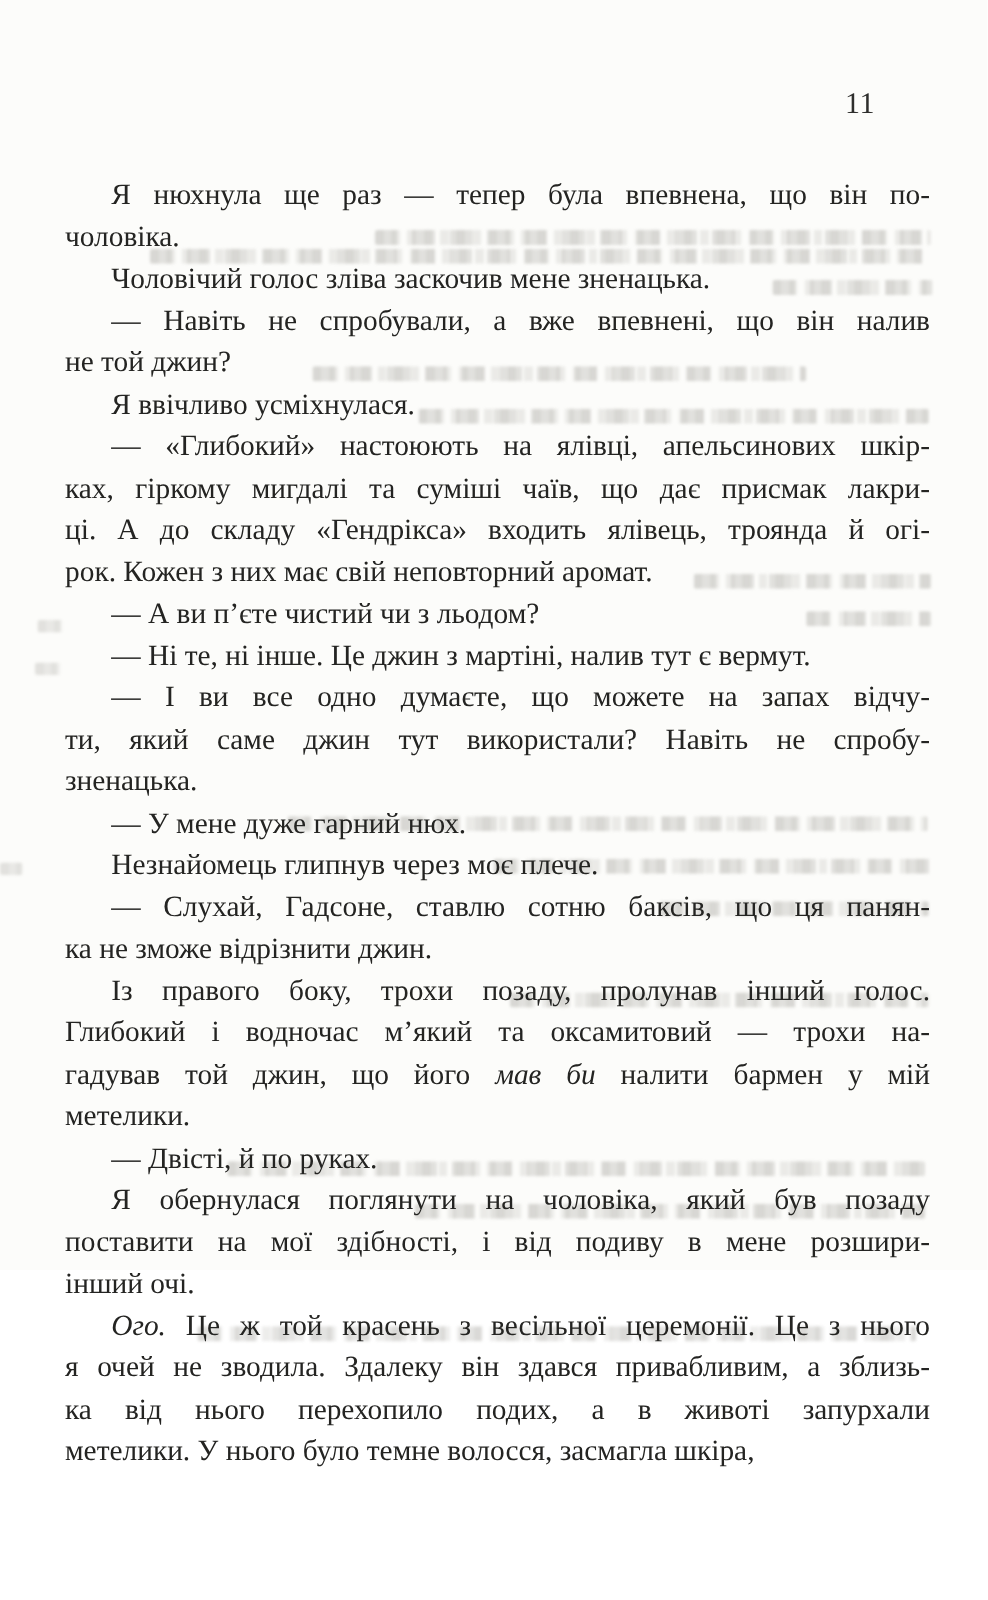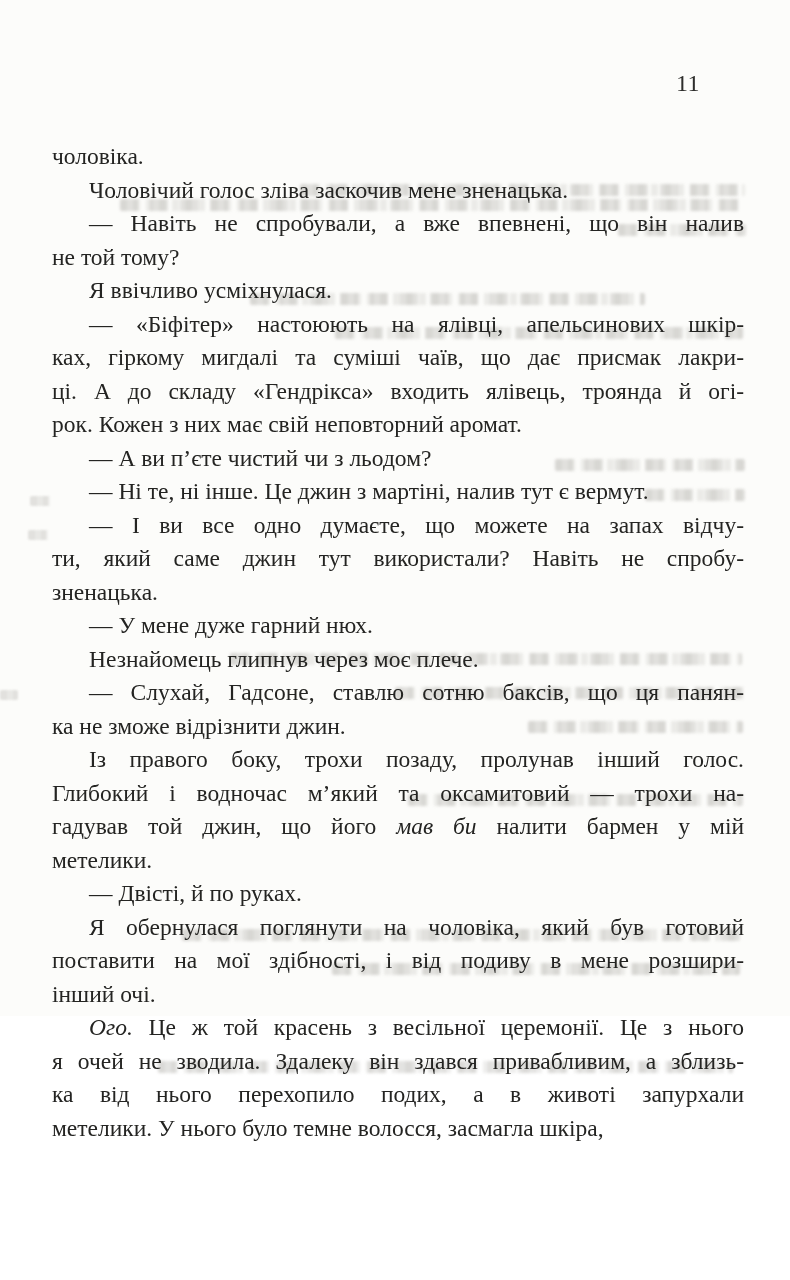--- a/index.html
+++ b/index.html
@@ -91,34 +91,35 @@
     <div class="bleed" style="left:408px; top:794px; width:335px;"></div>
     <div class="bleed" style="left:182px; top:929px; width:558px;"></div>
     <div class="bleed" style="left:332px; top:963px; width:408px;"></div>
     <div class="bleed" style="left:158px; top:1061px; width:575px;"></div>
   </div>
 
   <div class="page-number">11</div>
 
   <div class="body-text">
       <div class="para">
+        <div class="line para-start"><span>Я нюхнула ще раз — тепер була впевнена, що він по-</span></div>
         <div class="line para-end"><span>чоловіка.</span></div>
       </div>
       <div class="para">
         <div class="line para-start para-end"><span>Чоловічий голос зліва заскочив мене зненацька.</span></div>
       </div>
       <div class="para">
         <div class="line para-start"><span>— Навіть не спробували, а вже впевнені, що він налив</span></div>
-        <div class="line para-end"><span>не той тому?</span></div>
+        <div class="line para-end"><span>не той джин?</span></div>
       </div>
       <div class="para">
         <div class="line para-start para-end"><span>Я ввічливо усміхнулася.</span></div>
       </div>
       <div class="para">
-        <div class="line para-start"><span>— «Біфітер» настоюють на ялівці, апельсинових шкір-</span></div>
+        <div class="line para-start"><span>— «Глибокий» настоюють на ялівці, апельсинових шкір-</span></div>
         <div class="line"><span>ках, гіркому мигдалі та суміші чаїв, що дає присмак лакри-</span></div>
         <div class="line"><span>ці. А до складу «Гендрікса» входить ялівець, троянда й огі-</span></div>
         <div class="line para-end"><span>рок. Кожен з них має свій неповторний аромат.</span></div>
       </div>
       <div class="para">
         <div class="line para-start para-end"><span>— А ви п’єте чистий чи з льодом?</span></div>
       </div>
       <div class="para">
         <div class="line para-start para-end"><span>— Ні те, ні інше. Це джин з мартіні, налив тут є вермут.</span></div>
       </div>
@@ -140,21 +141,21 @@
       <div class="para">
         <div class="line para-start"><span>Із правого боку, трохи позаду, пролунав інший голос.</span></div>
         <div class="line"><span>Глибокий і водночас м’який та оксамитовий — трохи на-</span></div>
         <div class="line"><span>гадував той джин, що його </span><span class="it">мав би</span><span> налити бармен у мій</span></div>
         <div class="line para-end"><span>метелики.</span></div>
       </div>
       <div class="para">
         <div class="line para-start para-end"><span>— Двісті, й по руках.</span></div>
       </div>
       <div class="para">
-        <div class="line para-start"><span>Я обернулася поглянути на чоловіка, який був готовий</span></div>
+        <div class="line para-start"><span>Я обернулася поглянути на чоловіка, який був позаду</span></div>
         <div class="line"><span>поставити на мої здібності, і від подиву в мене розшири-</span></div>
         <div class="line para-end"><span>інший очі.</span></div>
       </div>
       <div class="para">
         <div class="line para-start"><span class="it">Ого.</span><span> Це ж той красень з весільної церемонії. Це з нього</span></div>
         <div class="line"><span>я очей не зводила. Здалеку він здався привабливим, а зблизь-</span></div>
         <div class="line"><span>ка від нього перехопило подих, а в животі запурхали</span></div>
         <div class="line para-end"><span>метелики. У нього було темне волосся, засмагла шкіра,</span></div>
       </div>
     </div>

